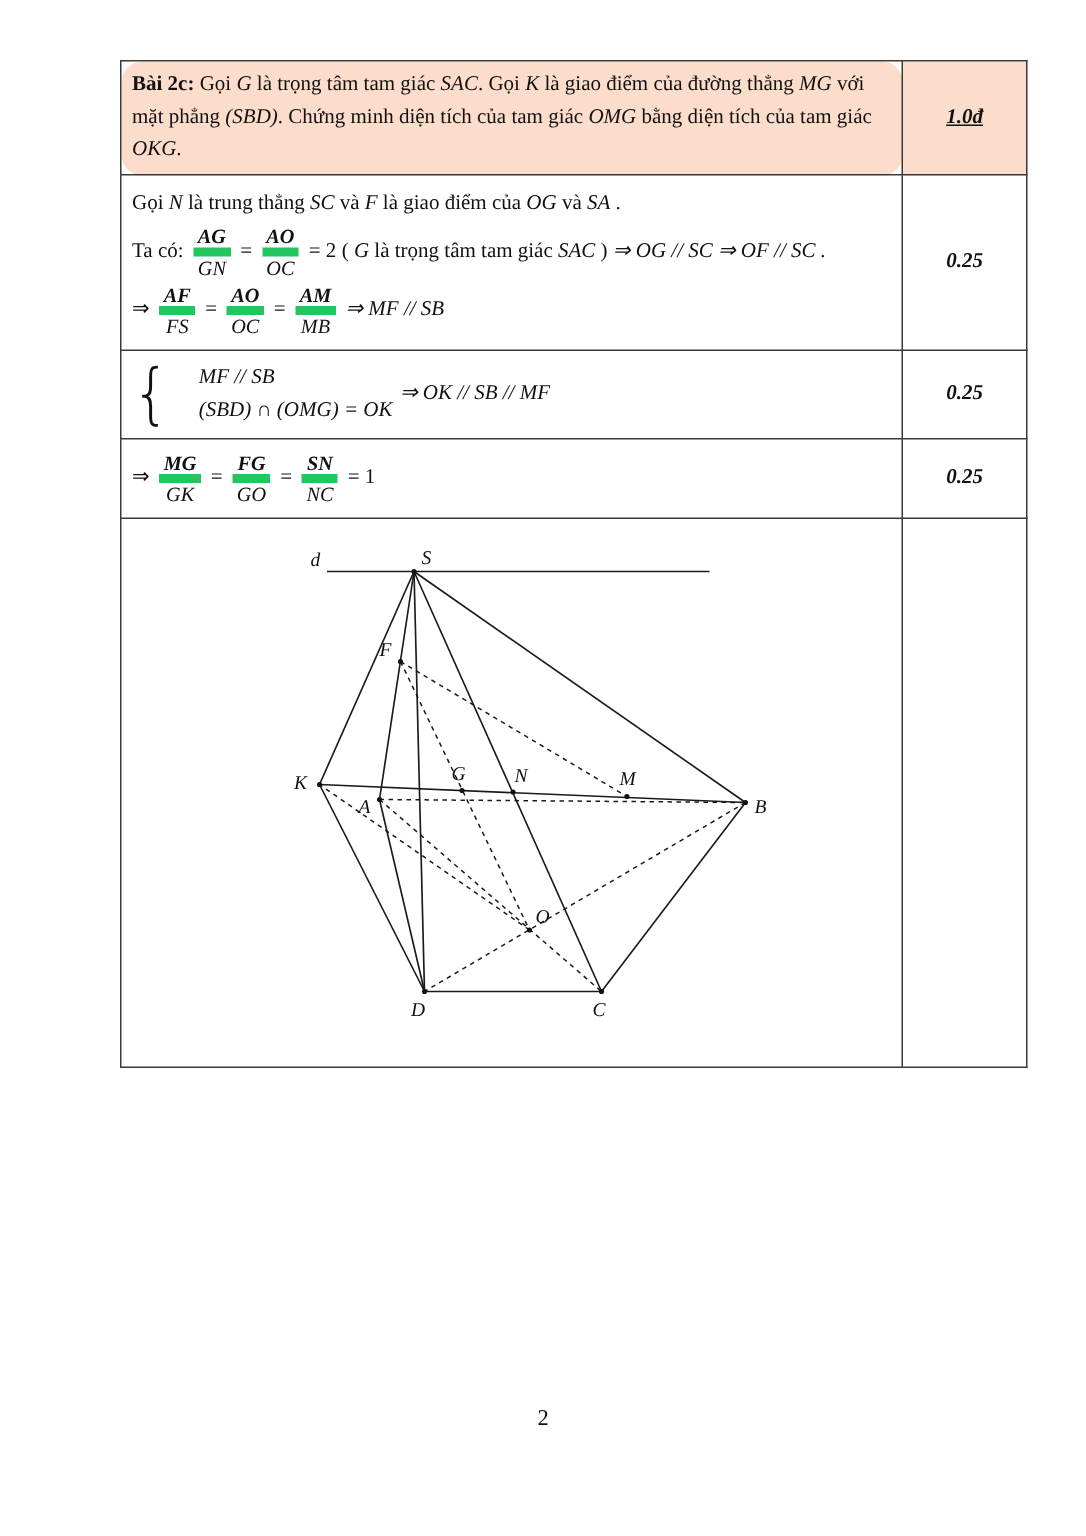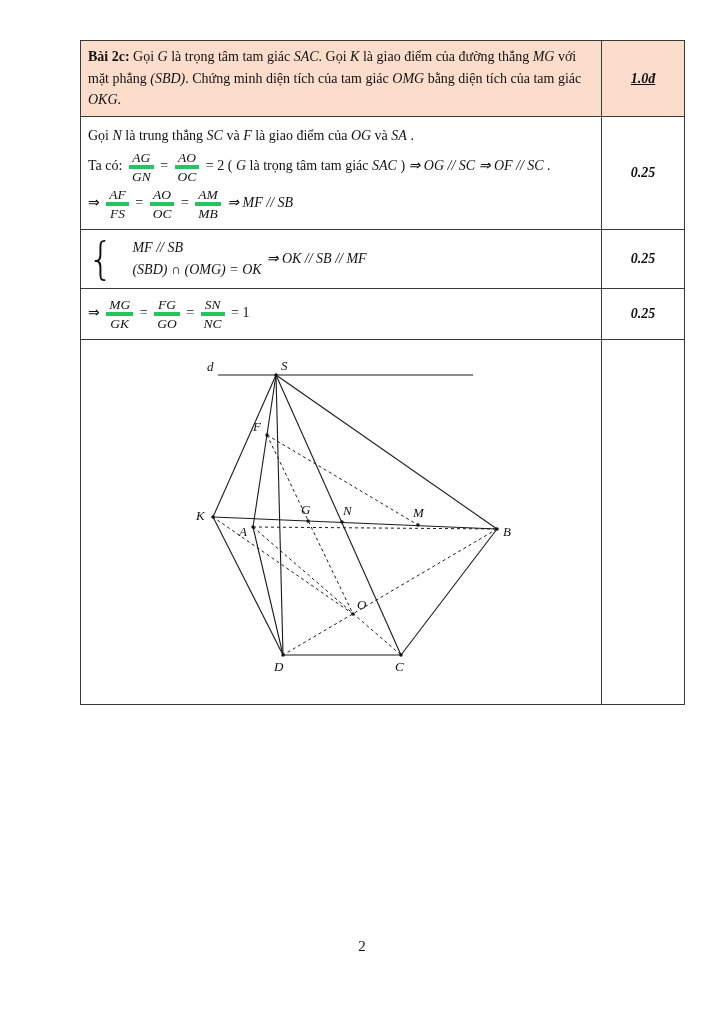--- a/index.html
+++ b/index.html
@@ -3,30 +3,30 @@
 <meta charset="utf-8">
 <style>
   html,body{margin:0;padding:0;}
   body{
     width:724px;height:1024px;background:#ffffff;position:relative;
     font-family:"Liberation Serif", serif;color:#111;font-size:14px;
   }
   .doc{position:absolute;left:80px;top:40px;width:590px;}
   table{border-collapse:collapse;width:100%;table-layout:fixed;}
   td{border:1px solid #3a3a3a;vertical-align:top;}
-  .cell-main{width:505px;padding:5px 8px 5px 7px;line-height:1.55;}
+  .cell-main{width:505px;padding:5px 8px 5px 7px;line-height:1.55;border-radius:14px;}
   .cell-score{width:80px;text-align:center;vertical-align:middle;font-weight:bold;font-style:italic;}
   .problem-row td{background:#fcdcca;}
   .score-underline{text-decoration:underline;}
   .b{font-weight:bold;}
   .mi{font-style:italic;}
   .line{margin:3px 0;}
   .frac{display:inline-flex;flex-direction:column;vertical-align:middle;text-align:center;
         line-height:1.12;font-style:italic;margin:0 3px;font-size:13.5px;}
-  .frac .fnum{border-bottom:4px solid #22c55e;padding:0 3px;}
+  .frac .fnum{border-bottom:6px solid #22c55e;padding:0 3px;font-weight:bold;}
   .frac .fden{padding:0 3px;}
   .frac sub,.sfrac sub{font-size:9.5px;font-style:italic;}
   .sys{display:flex;align-items:center;gap:5px;margin:2px 0;}
   .brace{font-family:"DejaVu Sans", sans-serif;font-size:40px;font-weight:300;line-height:1;
          transform:scaleY(1.1);display:inline-block;}
   .cases div{line-height:1.55;margin-left:14px;}
   .fig-wrap{margin:12px 0 6px 55px;}
   svg text{font-family:"Liberation Serif", serif;}
   .page-num{position:absolute;left:0;right:0;top:938px;text-align:center;font-size:15px;}
 </style>

